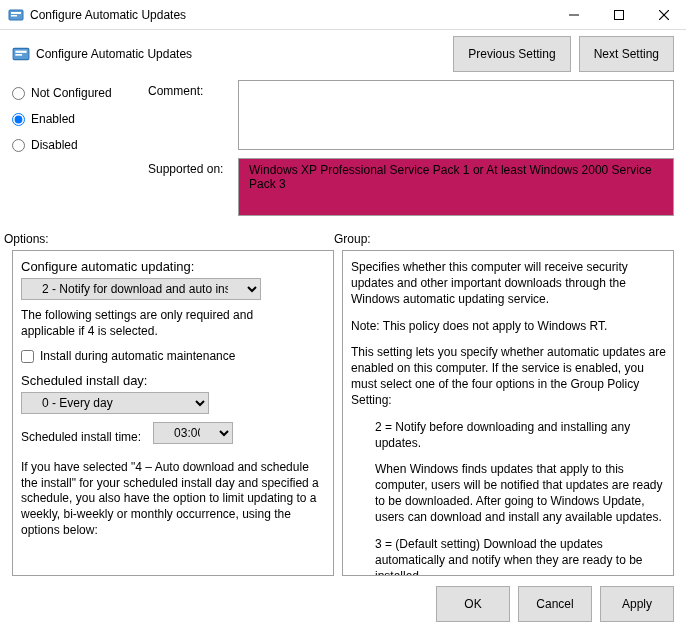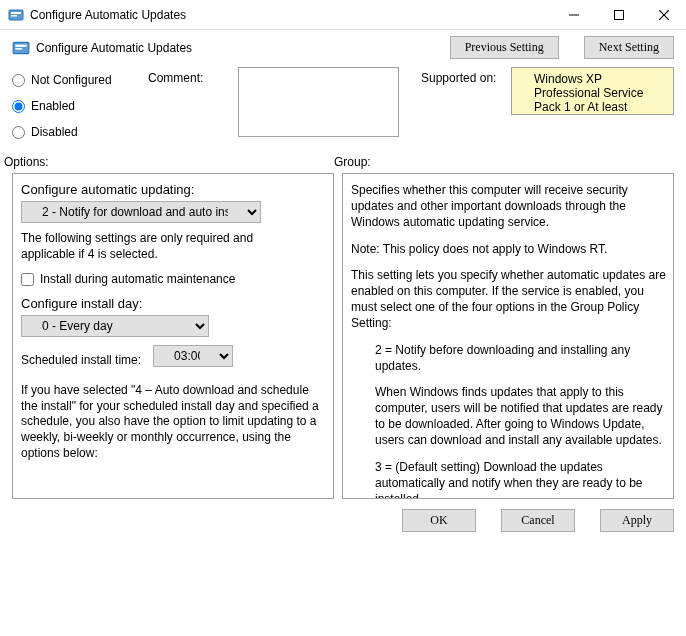--- a/index.html
+++ b/index.html
@@ -35,57 +35,57 @@
   align-items: center;
   padding: 6px 12px 8px 12px;
 }
 .header-row .hicon {
   width: 18px; height: 18px; margin-right: 6px;
 }
 .header-row .htitle { flex: 1; font-size: 12px; }
 .header-row .btn, .footer .btn {
   background: #e1e1e1;
   border: 1px solid #adadad;
-  padding: 3px 14px;
-  font-size: 12px;
-  margin-left: 25px;
-  font-family: Liberation Serif, serif;
+  padding: 10px 14px;
+  font-size: 12px;
+  margin-left: 8px;
+  font-family: Liberation Sans, sans-serif;
 }
 .body-top {
   display: flex;
   padding: 0 12px 6px 12px;
   gap: 10px;
 }
 .radios {
   width: 126px;
   display: flex;
   flex-direction: column;
   gap: 12px;
   padding-top: 6px;
 }
 .radio-row { display: flex; align-items: center; gap: 6px; font-size: 12px; }
 .radio-row input { width: 13px; height: 13px; }
-.right-top { flex: 1; display: flex; flex-direction: row; gap: 22px; }
+.right-top { flex: 1; display: flex; flex-direction: column; gap: 8px; }
 .field-row { display: flex; align-items: flex-start; gap: 8px; }
 .field-label { width: 82px; font-size: 12px; padding-top: 4px; text-align: left; }
 .comment-box {
   flex: 1; height: 70px;
   border: 1px solid #a0a0a0;
   resize: none;
   font-family: inherit; font-size: 12px;
   padding: 2px;
   overflow-y: scroll;
 }
 .supported-box {
-  flex: 1; height: 48px;
+  flex: 1; height: 58px;
   border: 1px solid #a0a0a0;
   font-size: 12px;
-  padding: 4px 22px;
+  padding: 4px 10px;
   overflow-y: scroll;
-  background: #fef9c3;
+  background: #be185d;
 }
 .panels-header {
   display: flex;
   padding: 10px 12px 4px 4px;
 }
 .panels-header .lbl { font-size: 12px; }
 .panels-header .lbl.opts { width: 330px; }
 .panels {
   display: flex;
   padding: 0 12px;
@@ -207,21 +207,21 @@
   <div class="panel options">
     <span class="opt-label">Configure automatic updating:</span>
     <select class="opt-select wide">
       <option>2 - Notify for download and auto install</option>
     </select>
     <div class="opt-note">The following settings are only required and applicable if 4 is selected.</div>
     <label class="check-row">
       <input type="checkbox" style="">
       <span>Install during automatic maintenance</span>
     </label>
-    <span class="opt-label">Configure install day:</span>
+    <span class="opt-label">Scheduled install day:</span>
     <select class="opt-select mid">
       <option>0 - Every day</option>
     </select>
     <div class="time-row">
       <span>Scheduled install time:</span>
       <select class="opt-select small">
         <option>03:00</option>
       </select>
     </div>
     <div class="opt-note" style="max-width:300px;">If you have selected "4 – Auto download and schedule the install" for your scheduled install day and specified a schedule, you also have the option to limit updating to a weekly, bi-weekly or monthly occurrence, using the options below:</div>

